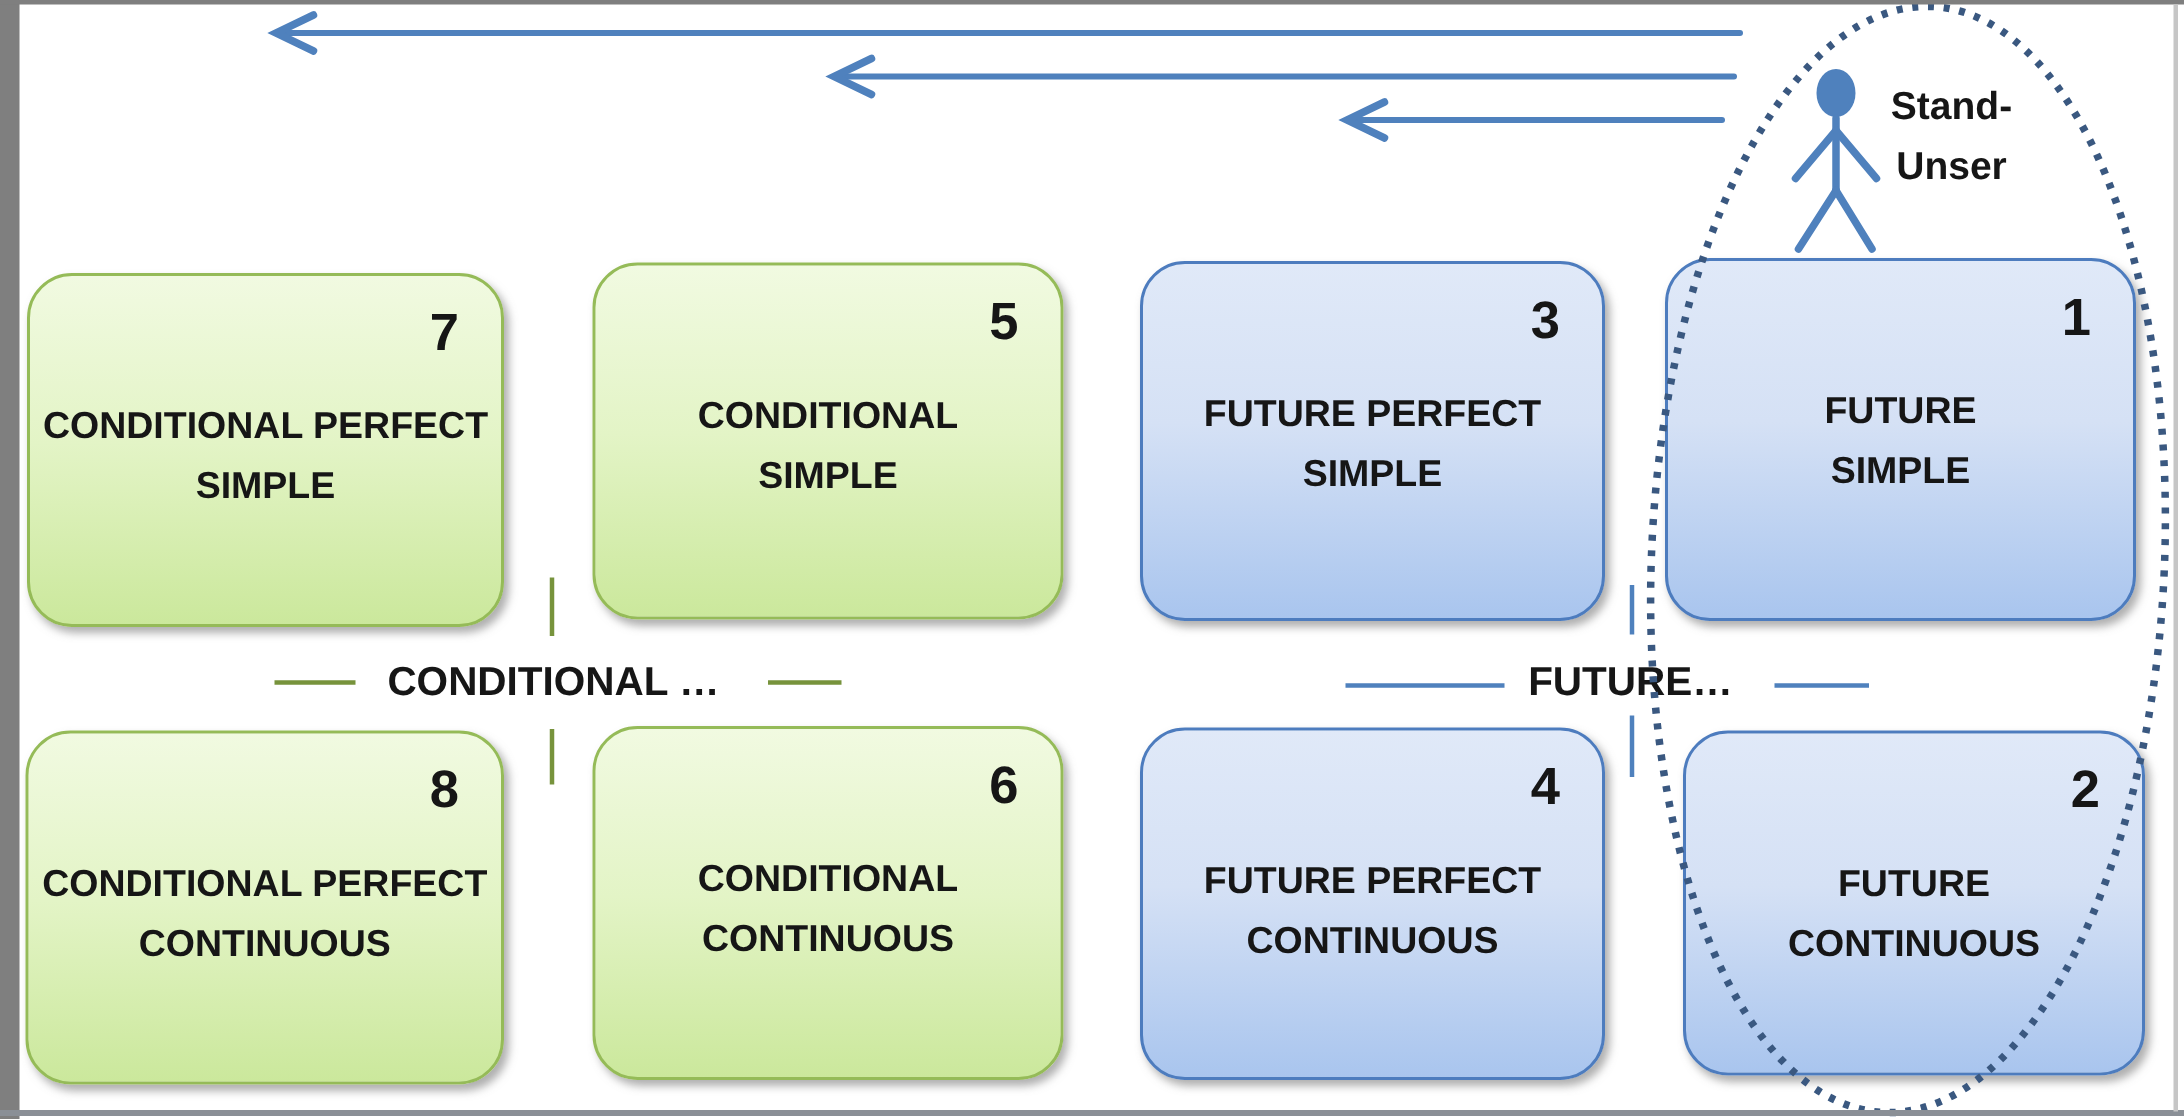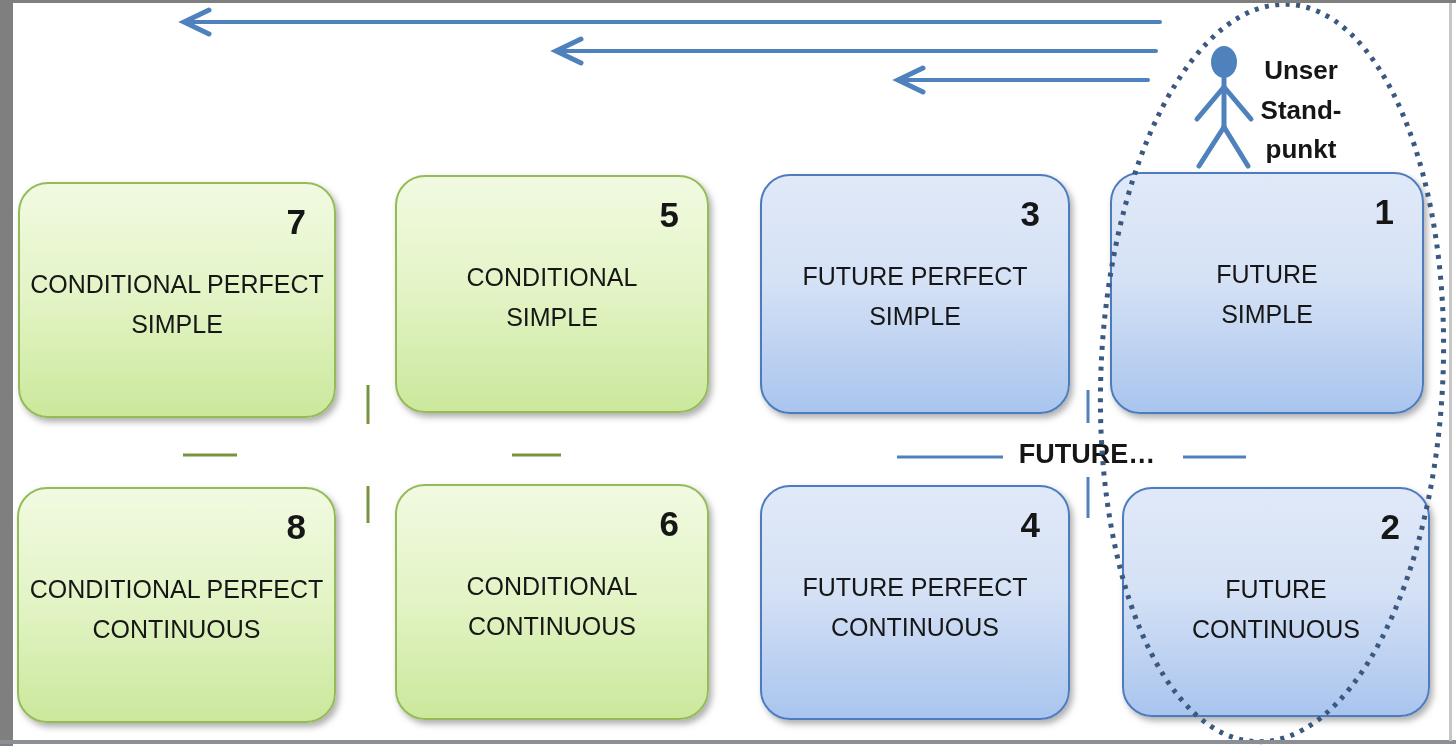--- a/index.html
+++ b/index.html
@@ -29,21 +29,21 @@
   }
   .box.blue {
     background:linear-gradient(to bottom, var(--box-blue-top,#E0E9F8) 0%, var(--box-blue-mid,#D5E1F5) 45%, var(--box-blue-bottom,#A9C5EE) 100%);
     border:2px solid var(--box-blue-border,#4D7CBE);
   }
   .box .num {
     height:44px; line-height:44px; padding-right:28px;
     text-align:right; font-size:35px; font-weight:bold;
   }
   .box .lbl {
-    margin-top:20px; font-size:25px; font-weight:normal; line-height:40px;
+    margin-top:20px; font-size:25px; font-weight:bold; line-height:40px;
     letter-spacing:0px;
   }
   .box .lbl span { display:block; }
 
   .flabel {
     position:absolute; font-weight:bold; font-size:27px; text-align:center;
   }
   #blick-label   { left:760px; top:102px; width:402px; font-size:26px; }
   #cond-label    { left:238px; top:439px; width:262px; }
   #future-label  { left:1008px; top:439px; width:158px; }
@@ -139,25 +139,25 @@
     </div>
   </div>
   <div class="box blue" style="left:1122px; top:487px; width:308px; height:230px;">
     <div class="num">2</div>
     <div class="lbl">
       <span>FUTURE</span>
       <span>CONTINUOUS</span>
     </div>
   </div>
 
+  <div id="cond-label" class="flabel">CONDITIONAL …</div>
   <div id="future-label" class="flabel">FUTURE…</div>
   <div id="standpoint-label" class="flabel">
+    <span>Stand-</span>
     <span>Unser</span>
-    <span>Stand-</span>
-    <span>punkt</span>
   </div>
 
   <svg class="layer" width="1456" height="746" viewBox="0 0 1456 746">
     <ellipse cx="1272" cy="373" rx="171" ry="369" fill="none" stroke-width="5" stroke-dasharray="4 6.5" transform="rotate(2.5 1272 373)" style="stroke:var(--ellipse-dot,#3A5880)"></ellipse>
   </svg>
 
   <div class="frame-left"></div>
   <div class="frame-top"></div>
   <div class="frame-bottom"></div>
   <div class="frame-right"></div>

